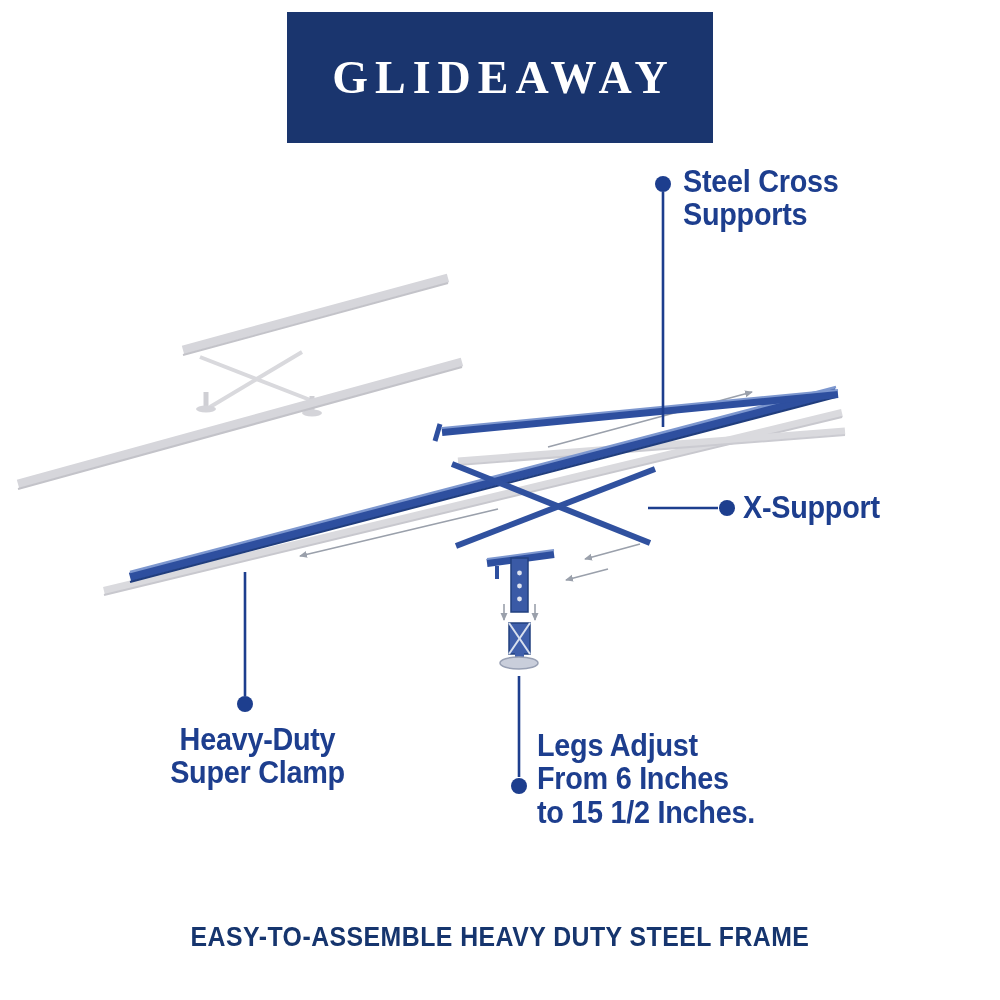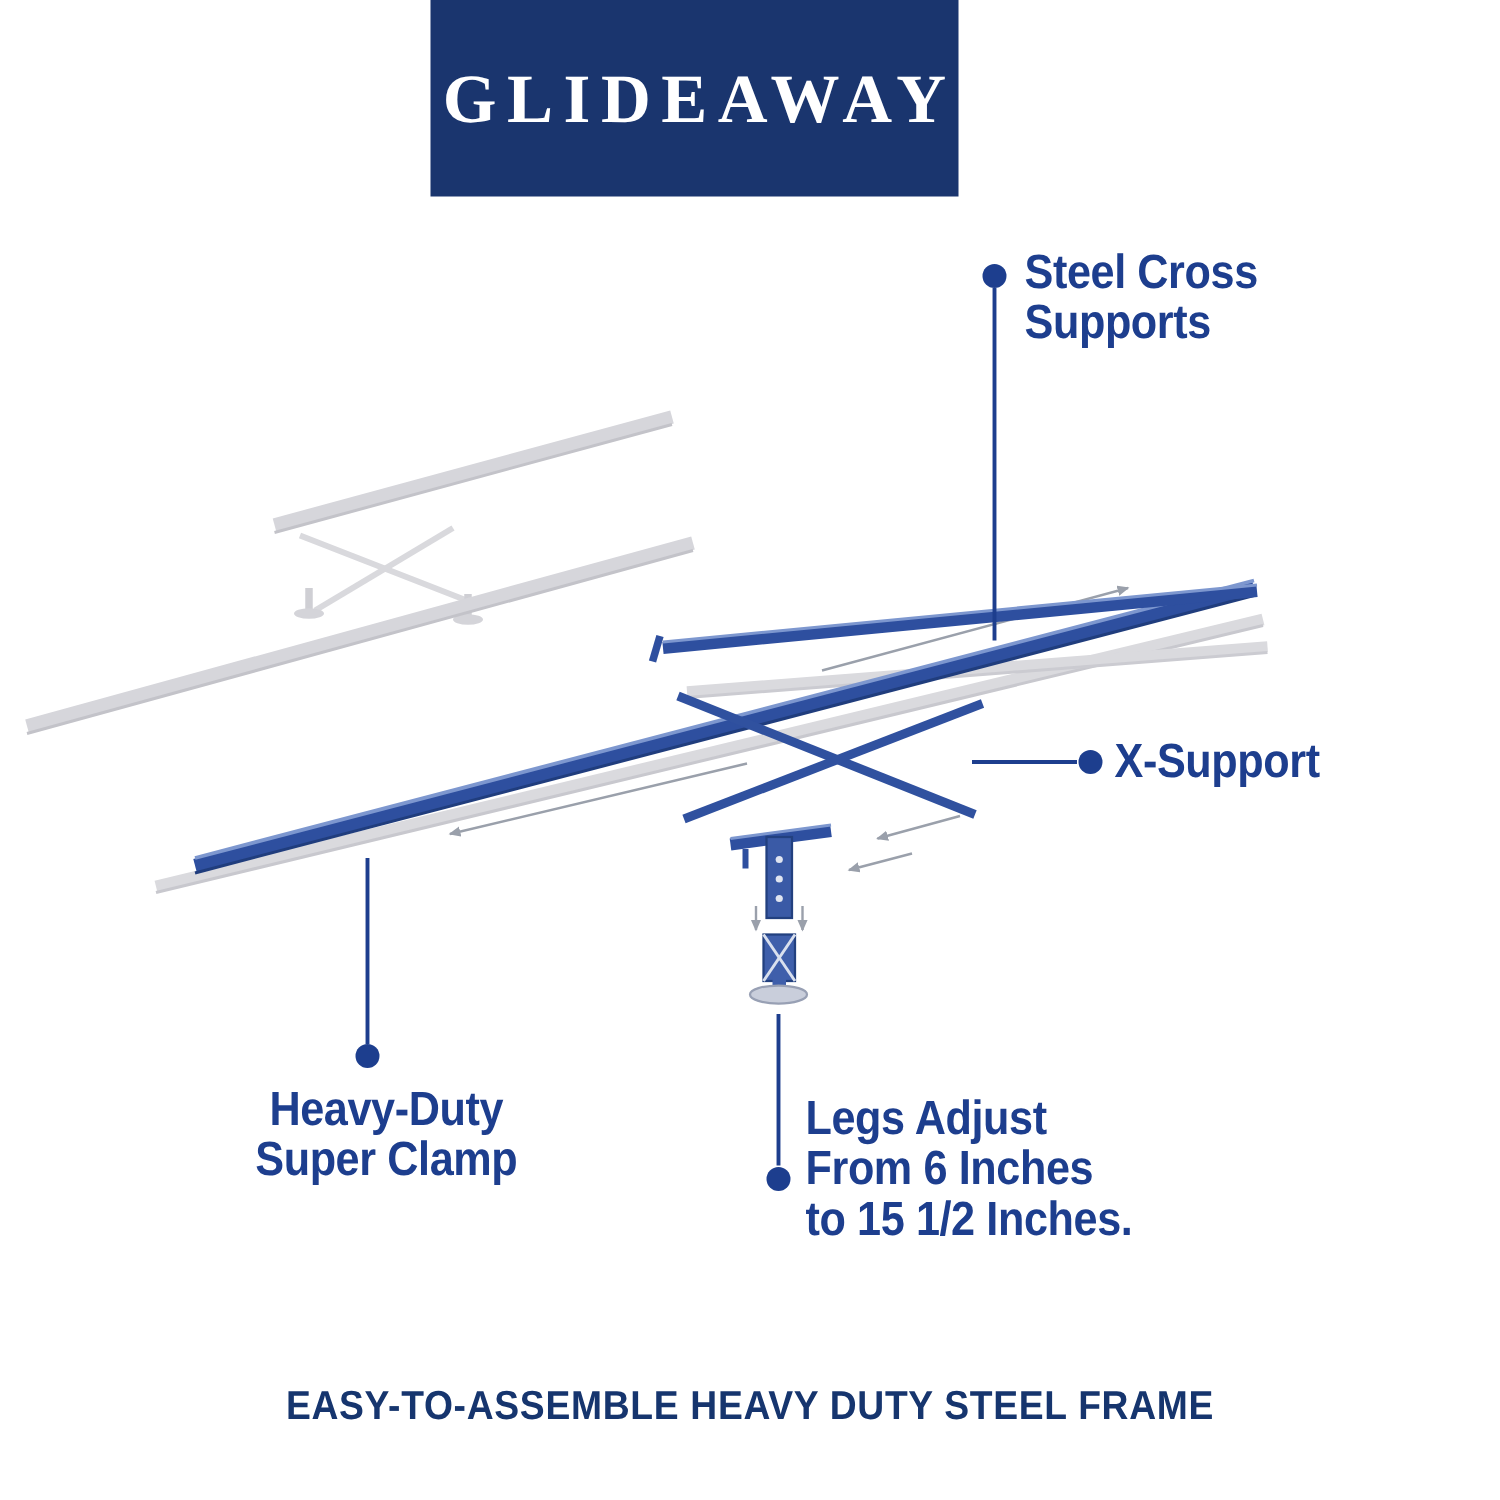--- a/index.html
+++ b/index.html
@@ -3,21 +3,21 @@
 <meta charset="utf-8">
 <style>
   * { margin: 0; padding: 0; box-sizing: border-box; }
   html, body { width: 1000px; height: 1000px; background: #ffffff; }
   .stage {
     position: relative; width: 1000px; height: 1000px;
     background: #ffffff; overflow: hidden;
     font-family: "Liberation Sans", sans-serif;
   }
   .banner {
-    position: absolute; left: 287px; top: 0; width: 352px; height: 131px;
+    position: absolute; left: 287px; top: 12px; width: 426px; height: 131px;
     background: var(--banner-bg, #1a356e);
     display: flex; align-items: center; justify-content: center;
   }
   .brand {
     font-family: "Liberation Serif", serif;
     font-size: 46px; font-weight: 600;
     color: var(--banner-text, #ffffff);
     letter-spacing: 7px; text-indent: 7px;
     white-space: nowrap;
   }

